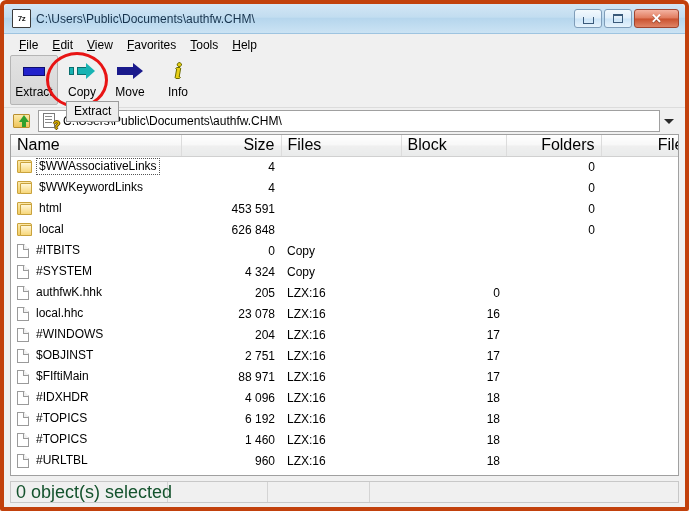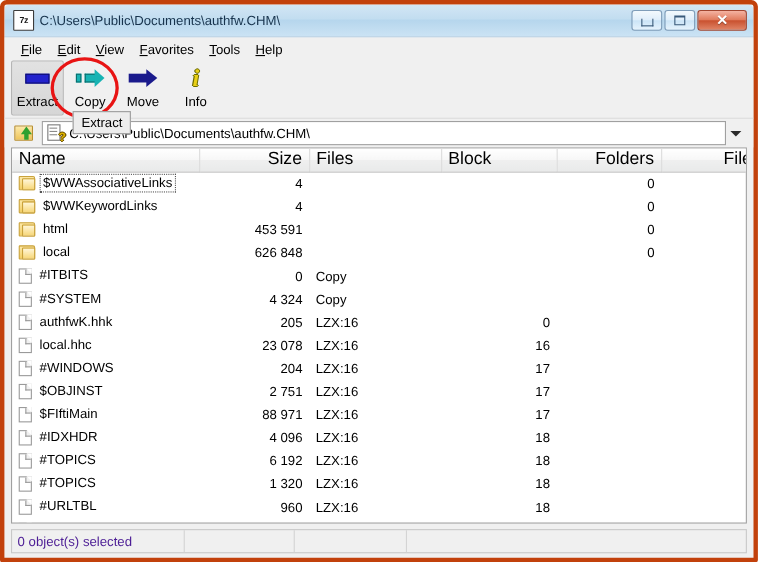--- a/index.html
+++ b/index.html
@@ -439,22 +439,22 @@
     display: flex;
     background: #f0f0f0;
     border: 1px solid #c8c8c8;
     box-sizing: border-box;
   }
   .status-pane {
     border-right: 1px solid #d4d4d4;
     display: flex;
     align-items: center;
     padding: 0 5px;
-    font-size: 12px;
-    color: #4c1d95;
+    font-size: 18px;
+    color: #14532d;
     box-sizing: border-box;
     white-space: nowrap;
   }
   .sp1 { width: 157px; }
   .sp2 { width: 100px; }
   .sp3 { width: 102px; }
   .sp4 { flex: 1; border-right: none; }
 </style>
 </head>
 <body>
@@ -748,21 +748,21 @@
             <td class="c-folders"></td>
             <td class="c-files"></td>
           </tr>
           <tr>
             <td class="c-name">
               <span class="namecell">
                 <span class="ico-file"></span>
                 <span class="focusbox">#TOPICS</span>
               </span>
             </td>
-            <td class="c-size">1 320</td>
+            <td class="c-size">1 460</td>
             <td class="c-method">LZX:16</td>
             <td class="c-block">18</td>
             <td class="c-folders"></td>
             <td class="c-files"></td>
           </tr>
           <tr>
             <td class="c-name">
               <span class="namecell">
                 <span class="ico-file"></span>
                 <span class="focusbox">#URLTBL</span>

